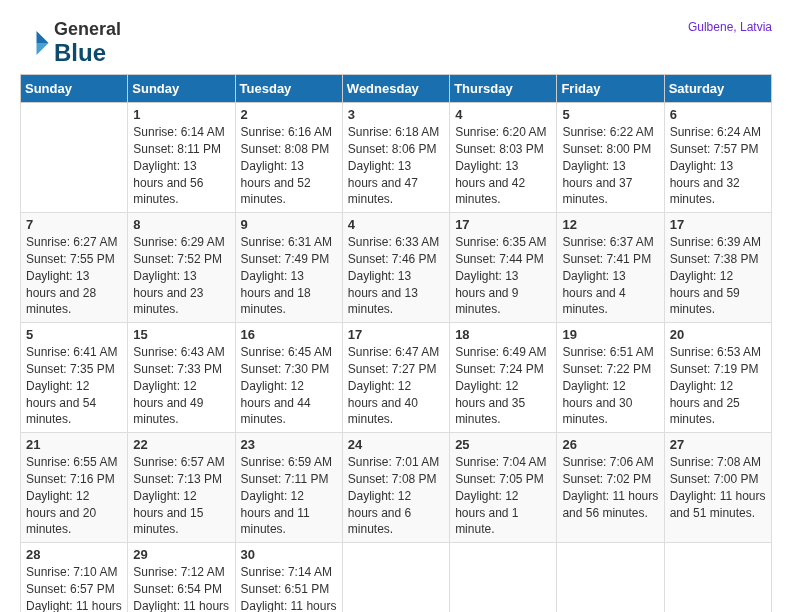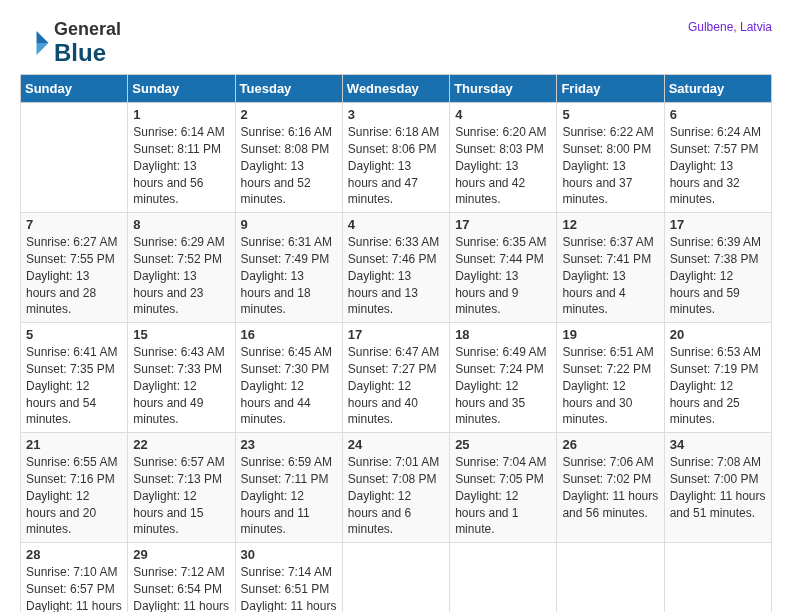--- a/index.html
+++ b/index.html
@@ -232,21 +232,21 @@
         </td>
         <td>
           <span class="day-num">25</span>
           <div class="day-info">Sunrise: 7:04 AM<br>Sunset: 7:05 PM<br>Daylight: 12 hours and 1 minute.</div>
         </td>
         <td>
           <span class="day-num">26</span>
           <div class="day-info">Sunrise: 7:06 AM<br>Sunset: 7:02 PM<br>Daylight: 11 hours and 56 minutes.</div>
         </td>
         <td>
-          <span class="day-num">34</span>
+          <span class="day-num">27</span>
           <div class="day-info">Sunrise: 7:08 AM<br>Sunset: 7:00 PM<br>Daylight: 11 hours and 51 minutes.</div>
         </td>
       </tr>
       <tr>
         <td>
           <span class="day-num">28</span>
           <div class="day-info">Sunrise: 7:10 AM<br>Sunset: 6:57 PM<br>Daylight: 11 hours and 47 minutes.</div>
         </td>
         <td>
           <span class="day-num">29</span>

